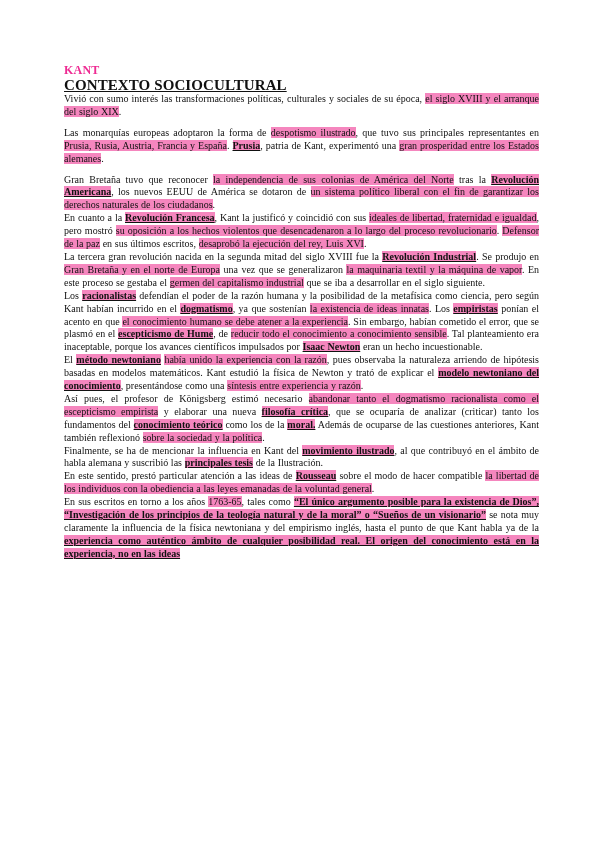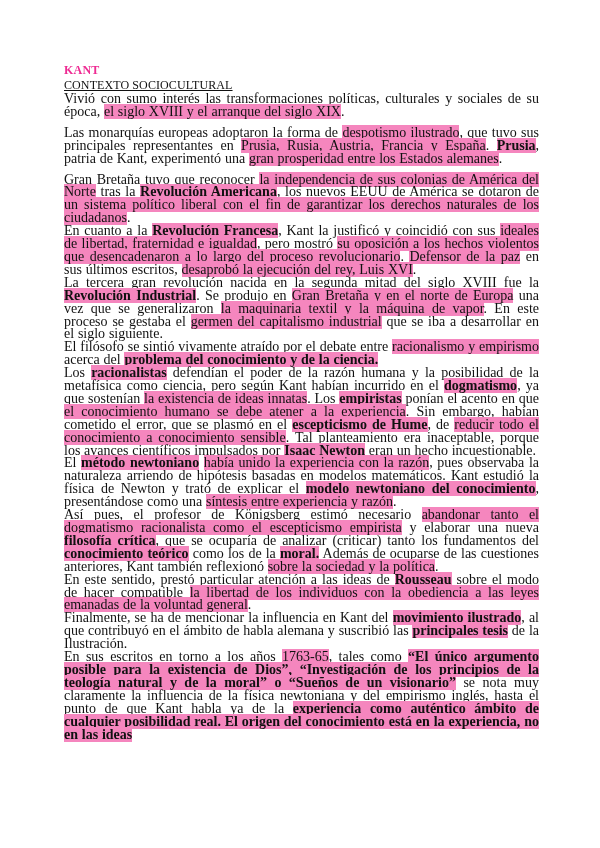--- a/index.html
+++ b/index.html
@@ -14,50 +14,49 @@
     font-family:"Liberation Serif","DejaVu Serif",serif;
     color:var(--ink);overflow:hidden;position:relative;
   }
   .page{position:absolute;inset:0;background:var(--bg);}
   .content{position:absolute;left:64px;top:64px;width:475px;}
   .doc-title{
     font-size:12px;line-height:13px;margin:0 0 2px 0;
     font-weight:bold;color:var(--pink);letter-spacing:.2px;
   }
   .doc-heading{
-    font-size:12px;line-height:13px;margin:16px 0 1px 0;
-    font-weight:normal;color:var(--ink);letter-spacing:.1px;
+    font-size:15px;line-height:13px;margin:16px 0 1px 0;
+    font-weight:bold;color:var(--ink);letter-spacing:.1px;
   }
   .doc-heading.underline{text-decoration:underline;}
   .doc-heading:first-child{margin-top:0;}
   p.para{
-    margin:0;text-align:justify;font-size:14px;line-height:12.9px;
+    margin:0;text-align:justify;font-size:10px;line-height:12.9px;
     word-spacing:.02em;
   }
-  .bold{font-weight:bold;}
+  .bold{font-weight:bold;text-decoration:underline;}
   .hl{background:var(--hl);}
   .spacer{height:8px;}
 </style>
 </head>
 <body>
 
 <div class="page">
   <div class="content">
     <h1 class="doc-title">KANT</h1>
     <div id="doc-body">
         <h2 class="doc-heading underline">CONTEXTO SOCIOCULTURAL</h2>
         <p class="para"><span>Vivió con sumo interés las transformaciones políticas, culturales y sociales de su época, </span><span class="hl">el siglo XVIII y el arranque del siglo XIX</span><span>.</span></p>
         <div class="spacer"></div>
         <p class="para"><span>Las monarquías europeas adoptaron la forma de </span><span class="hl">despotismo ilustrado</span><span>, que tuvo sus principales representantes en </span><span class="hl">Prusia, Rusia, Austria, Francia y España</span><span>. </span><span class="bold hl">Prusia</span><span>, patria de Kant, experimentó una </span><span class="hl">gran prosperidad entre los Estados alemanes</span><span>.</span></p>
         <div class="spacer"></div>
         <p class="para"><span>Gran Bretaña tuvo que reconocer </span><span class="hl">la independencia de sus colonias de América del Norte</span><span> tras la </span><span class="bold hl">Revolución Americana</span><span>, los nuevos EEUU de América se dotaron de </span><span class="hl">un sistema político liberal con el fin de garantizar los derechos naturales de los ciudadanos</span><span>.</span></p>
         <p class="para"><span>En cuanto a la </span><span class="bold hl">Revolución Francesa</span><span>, Kant la justificó y coincidió con sus </span><span class="hl">ideales de libertad, fraternidad e igualdad</span><span>, pero mostró </span><span class="hl">su oposición a los hechos violentos que desencadenaron a lo largo del proceso revolucionario</span><span>. </span><span class="hl">Defensor de la paz</span><span> en sus últimos escritos, </span><span class="hl">desaprobó la ejecución del rey, Luis XVI</span><span>.</span></p>
         <p class="para"><span>La tercera gran revolución nacida en la segunda mitad del siglo XVIII fue la </span><span class="bold hl">Revolución Industrial</span><span>. Se produjo en </span><span class="hl">Gran Bretaña y en el norte de Europa</span><span> una vez que se generalizaron </span><span class="hl">la maquinaria textil y la máquina de vapor</span><span>. En este proceso se gestaba el </span><span class="hl">germen del capitalismo industrial</span><span> que se iba a desarrollar en el siglo siguiente.</span></p>
-        <p class="para"><span>El filósofo se sintió vivamente atraído por el debate entre </span><span class="hl">racionalismo y empirismo</span><span> acerca del </span><span class="bold hl">problema del conocimiento y de la ciencia.</span></p>
         <p class="para"><span>Los </span><span class="bold hl">racionalistas</span><span> defendían el poder de la razón humana y la posibilidad de la metafísica como ciencia, pero según Kant habían incurrido en el </span><span class="bold hl">dogmatismo</span><span>, ya que sostenían </span><span class="hl">la existencia de ideas innatas</span><span>. Los </span><span class="bold hl">empiristas</span><span> ponían el acento en que </span><span class="hl">el conocimiento humano se debe atener a la experiencia</span><span>. Sin embargo, habían cometido el error, que se plasmó en el </span><span class="bold hl">escepticismo de Hume</span><span>, de </span><span class="hl">reducir todo el conocimiento a conocimiento sensible</span><span>. Tal planteamiento era inaceptable, porque los avances científicos impulsados por </span><span class="bold hl">Isaac Newton</span><span> eran un hecho incuestionable.</span></p>
         <p class="para"><span>El </span><span class="bold hl">método newtoniano</span><span> </span><span class="hl">había unido la experiencia con la razón</span><span>, pues observaba la naturaleza arriendo de hipótesis basadas en modelos matemáticos. Kant estudió la física de Newton y trató de explicar el </span><span class="bold hl">modelo newtoniano del conocimiento</span><span>, presentándose como una </span><span class="hl">síntesis entre experiencia y razón</span><span>.</span></p>
         <p class="para"><span>Así pues, el profesor de Königsberg estimó necesario </span><span class="hl">abandonar tanto el dogmatismo racionalista como el escepticismo empirista</span><span> y elaborar una nueva </span><span class="bold hl">filosofía crítica</span><span>, que se ocuparía de analizar (criticar) tanto los fundamentos del </span><span class="bold hl">conocimiento teórico</span><span> como los de la </span><span class="bold hl">moral.</span><span> Además de ocuparse de las cuestiones anteriores, Kant también reflexionó </span><span class="hl">sobre la sociedad y la política</span><span>.</span></p>
+        <p class="para"><span>Finalmente, se ha de mencionar la influencia en Kant del </span><span class="bold hl">movimiento ilustrado</span><span>, al que contribuyó en el ámbito de habla alemana y suscribió las </span><span class="bold hl">principales tesis</span><span> de la Ilustración.</span></p>
         <p class="para"><span>En este sentido, prestó particular atención a las ideas de </span><span class="bold hl">Rousseau</span><span> sobre el modo de hacer compatible </span><span class="hl">la libertad de los individuos con la obediencia a las leyes emanadas de la voluntad general</span><span>.</span></p>
-        <p class="para"><span>Finalmente, se ha de mencionar la influencia en Kant del </span><span class="bold hl">movimiento ilustrado</span><span>, al que contribuyó en el ámbito de habla alemana y suscribió las </span><span class="bold hl">principales tesis</span><span> de la Ilustración.</span></p>
         <p class="para"><span>En sus escritos en torno a los años </span><span class="hl">1763-65</span><span>, tales como </span><span class="bold hl">“El único argumento posible para la existencia de Dios”, “Investigación de los principios de la teología natural y de la moral” o “Sueños de un visionario”</span><span> se nota muy claramente la influencia de la física newtoniana y del empirismo inglés, hasta el punto de que Kant habla ya de la </span><span class="bold hl">experiencia como auténtico ámbito de cualquier posibilidad real. El origen del conocimiento está en la experiencia, no en las ideas</span></p>
       </div>
   </div>
 </div>
 
 </body></html>

